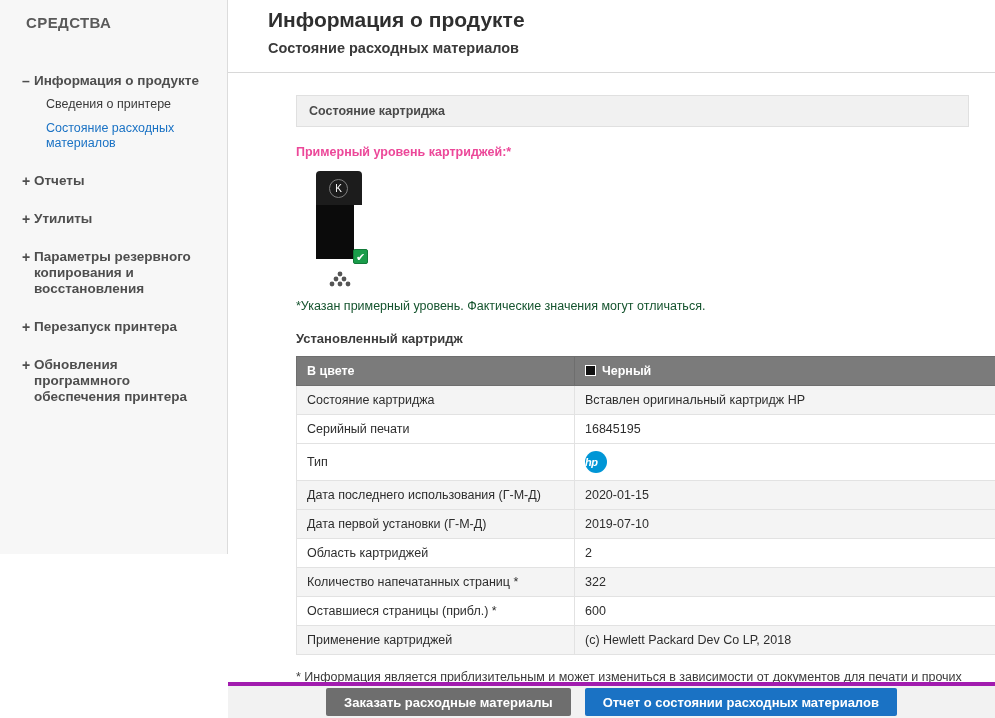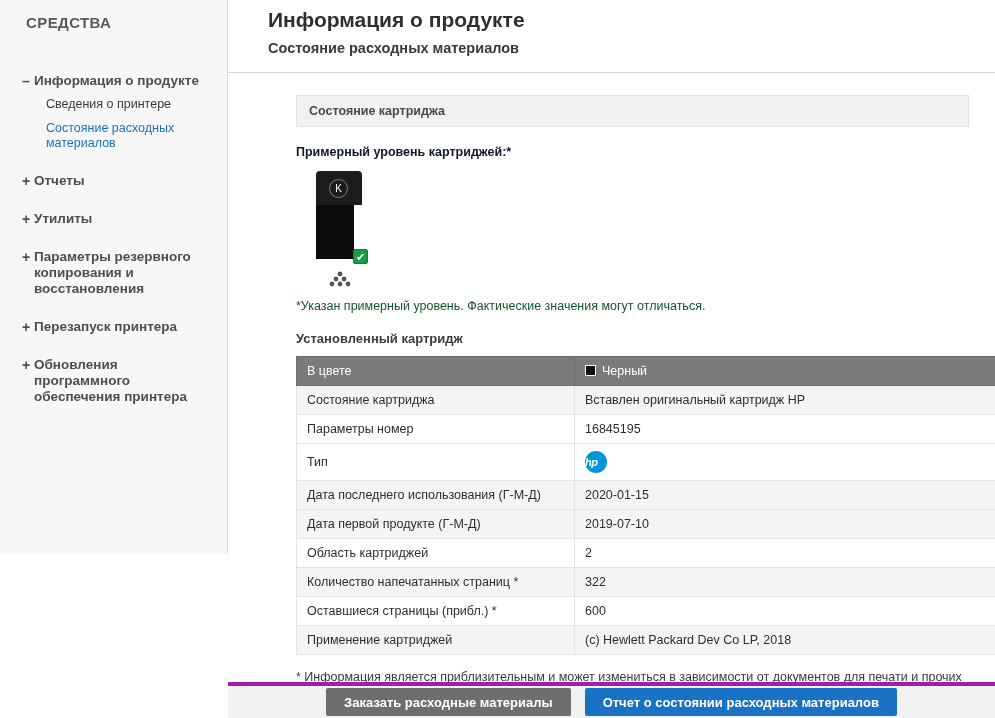--- a/index.html
+++ b/index.html
@@ -103,21 +103,21 @@
     background: #f1f1f1;
     border: 1px solid #e0e0e0;
     font-size: 12.5px;
     font-weight: bold;
     color: #4a4a4a;
     padding: 8px 12px;
   }
   .field-label {
     font-size: 12.5px;
     font-weight: bold;
-    color: #0f172a;
+    color: #ec4899;
     margin-top: 18px;
   }
 
   
   .cartridge-area {
     margin-top: 12px;
     position: relative;
     height: 122px;
   }
   .cart {
@@ -182,21 +182,21 @@
     border-collapse: collapse;
     margin-top: 10px;
     font-size: 12.5px;
     color: #2d2d2d;
     table-layout: fixed;
   }
   table.cart-table th {
     background: #7b7b7b;
     color: #ffffff;
     text-align: left;
-    font-weight: normal;
+    font-weight: bold;
     font-size: 12.5px;
     padding: 7px 10px;
     border: 1px solid #6e6e6e;
   }
   table.cart-table th.col1 { width: 278px; }
   table.cart-table td {
     padding: 7px 10px;
     border: 1px solid #e2e2e2;
     background: #ffffff;
     vertical-align: middle;
@@ -358,35 +358,35 @@
               <span class="swatch-black"></span><span>Черный</span>
             </th>
           </tr>
         </thead>
         <tbody>
           <tr class="alt">
             <td>Состояние картриджа</td>
             <td>Вставлен оригинальный картридж HP</td>
           </tr>
           <tr>
-            <td>Параметры номер</td>
+            <td>Серийный печати</td>
             <td>16845195</td>
           </tr>
           <tr>
             <td>Тип</td>
             <td>
               <span class="hp-logo">hp</span>
             </td>
           </tr>
           <tr class="alt">
             <td>Дата последнего использования (Г-М-Д)</td>
             <td>2020-01-15</td>
           </tr>
           <tr class="alt">
-            <td>Дата первой продукте (Г-М-Д)</td>
+            <td>Дата первой установки (Г-М-Д)</td>
             <td>2019-07-10</td>
           </tr>
           <tr>
             <td>Область картриджей</td>
             <td>2</td>
           </tr>
           <tr class="alt">
             <td>Количество напечатанных страниц *</td>
             <td>322</td>
           </tr>

